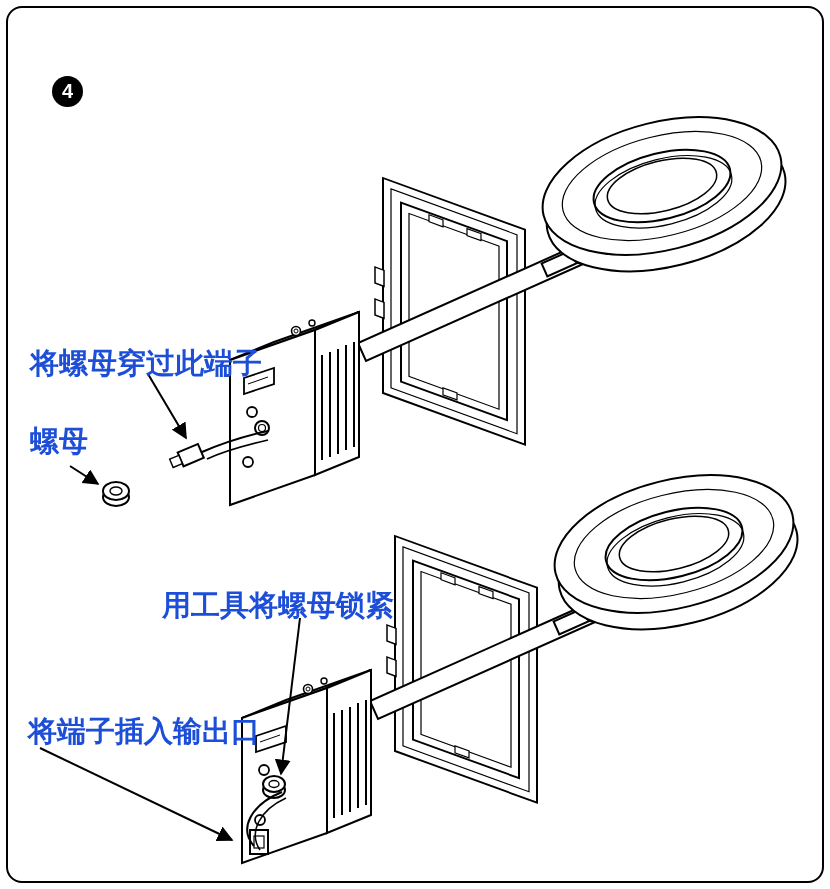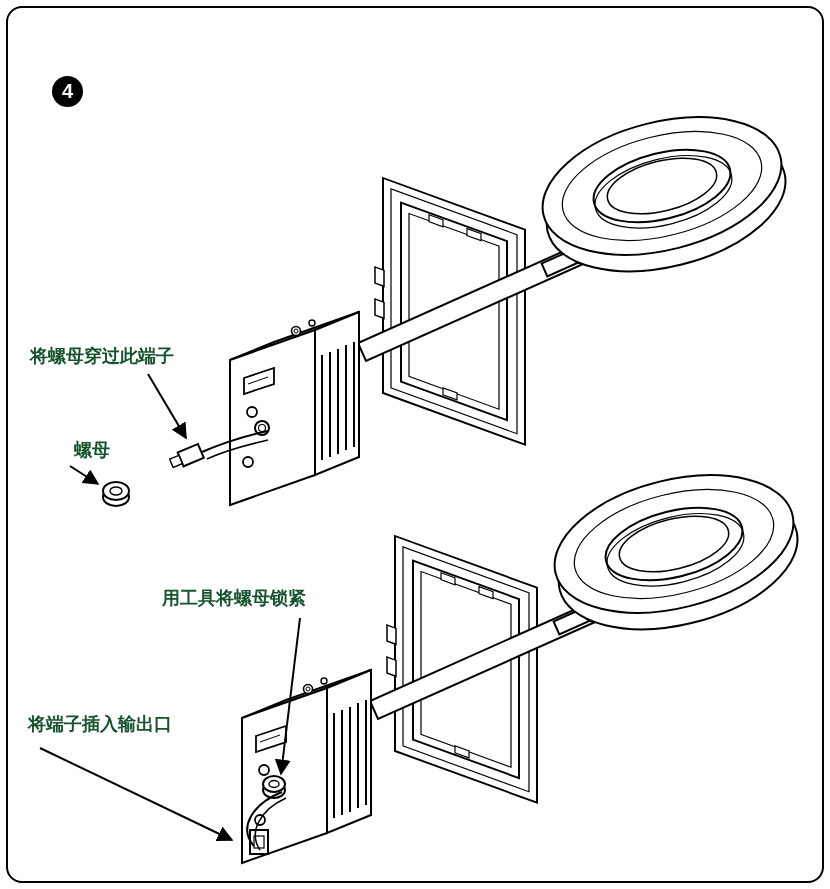--- a/index.html
+++ b/index.html
@@ -5,23 +5,23 @@
   html,body{margin:0;padding:0;background:#fff;}
   .page{position:relative;width:830px;height:889px;background:#ffffff;
         font-family:"Liberation Sans", sans-serif;overflow:hidden;}
   .page-border{position:absolute;inset:6px;border:2.5px solid #000;border-radius:16px;pointer-events:none;}
   svg.art{position:absolute;left:0;top:0;}
   .step-title{position:absolute;left:52px;top:76px;display:flex;align-items:center;gap:11px;
               font-weight:bold;font-size:27px;color:#111;}
   .step-badge{width:31px;height:31px;border-radius:50%;background:#000;color:#fff;
               display:flex;align-items:center;justify-content:center;
               font-size:20px;font-weight:bold;flex:0 0 auto;}
-  .label{position:absolute;font-weight:bold;font-size:18px;color:#14532d;white-space:nowrap;}
+  .label{position:absolute;font-weight:bold;font-size:29px;color:#1d4ed8;white-space:nowrap;}
   .label-pass{left:30px;top:344px;}
-  .label-nut{left:30px;top:438px;margin-left:44px;}
+  .label-nut{left:30px;top:422px;}
   .label-tighten{left:162px;top:586px;}
   .label-insert{left:28px;top:712px;}
 </style>
 </head>
 <body>
 
 <div class="page">
 
   <svg class="art" width="830" height="889" viewBox="0 0 830 889">
     <defs>

